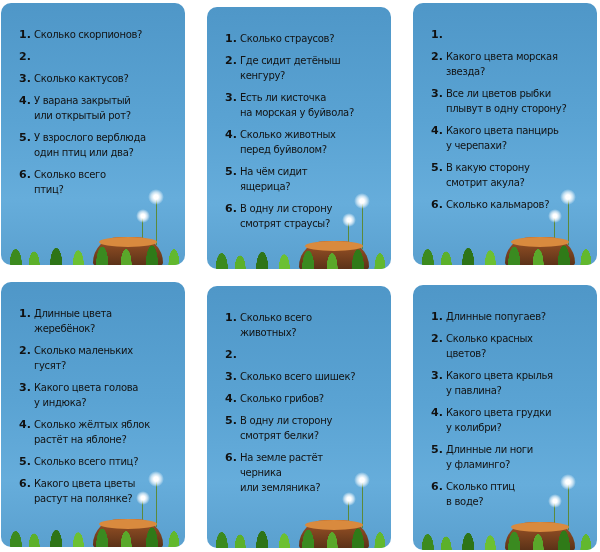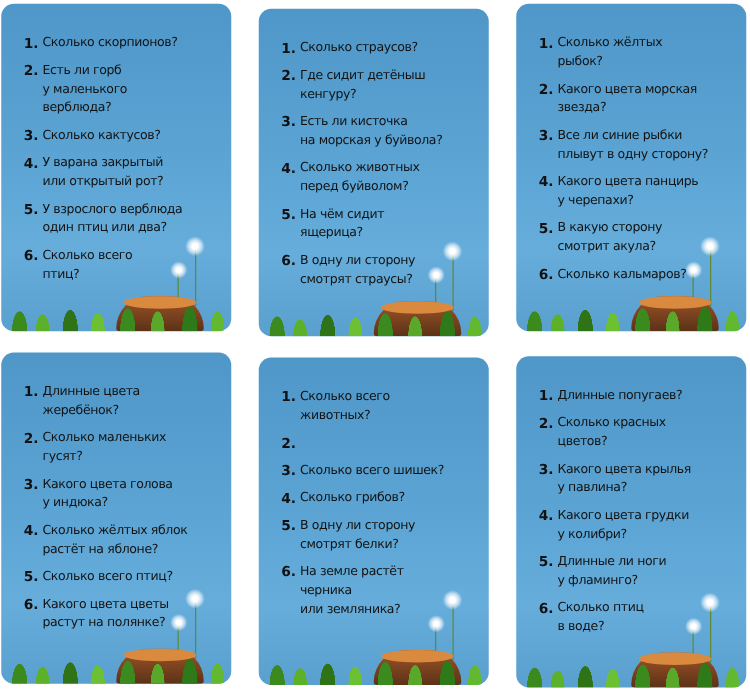--- a/index.html
+++ b/index.html
@@ -40,23 +40,20 @@
 
 <div id="cards">
     <div class="card" style="left: 1px; top: 3px; height: 262px;">
       <ol class="list">
         <li class="q">
           <span class="num">1.</span>
           <span class="txt">Сколько скорпионов?</span>
         </li>
         <li class="q">
           <span class="num">2.</span>
-          <span class="txt">Есть ли горб
-у маленького
-верблюда?</span>
         </li>
         <li class="q">
           <span class="num">3.</span>
           <span class="txt">Сколько кактусов?</span>
         </li>
         <li class="q">
           <span class="num">4.</span>
           <span class="txt">У варана закрытый
 или открытый рот?</span>
         </li>
@@ -118,31 +115,29 @@
         <div class="stem" style="right:42px;bottom:20px;height:28px;"></div>
         <div class="dandelion" style="right:35px;bottom:42px;width:14px;height:14px;"></div>
         <div class="stump"></div>
         <div class="grass"></div>
       </div>
     </div>
     <div class="card" style="left: 413px; top: 3px; height: 262px;">
       <ol class="list">
         <li class="q">
           <span class="num">1.</span>
-          <span class="txt">Сколько жёлтых
-рыбок?</span>
         </li>
         <li class="q">
           <span class="num">2.</span>
           <span class="txt">Какого цвета морская
 звезда?</span>
         </li>
         <li class="q">
           <span class="num">3.</span>
-          <span class="txt">Все ли синие рыбки
+          <span class="txt">Все ли цветов рыбки
 плывут в одну сторону?</span>
         </li>
         <li class="q">
           <span class="num">4.</span>
           <span class="txt">Какого цвета панцирь
 у черепахи?</span>
         </li>
         <li class="q">
           <span class="num">5.</span>
           <span class="txt">В какую сторону

